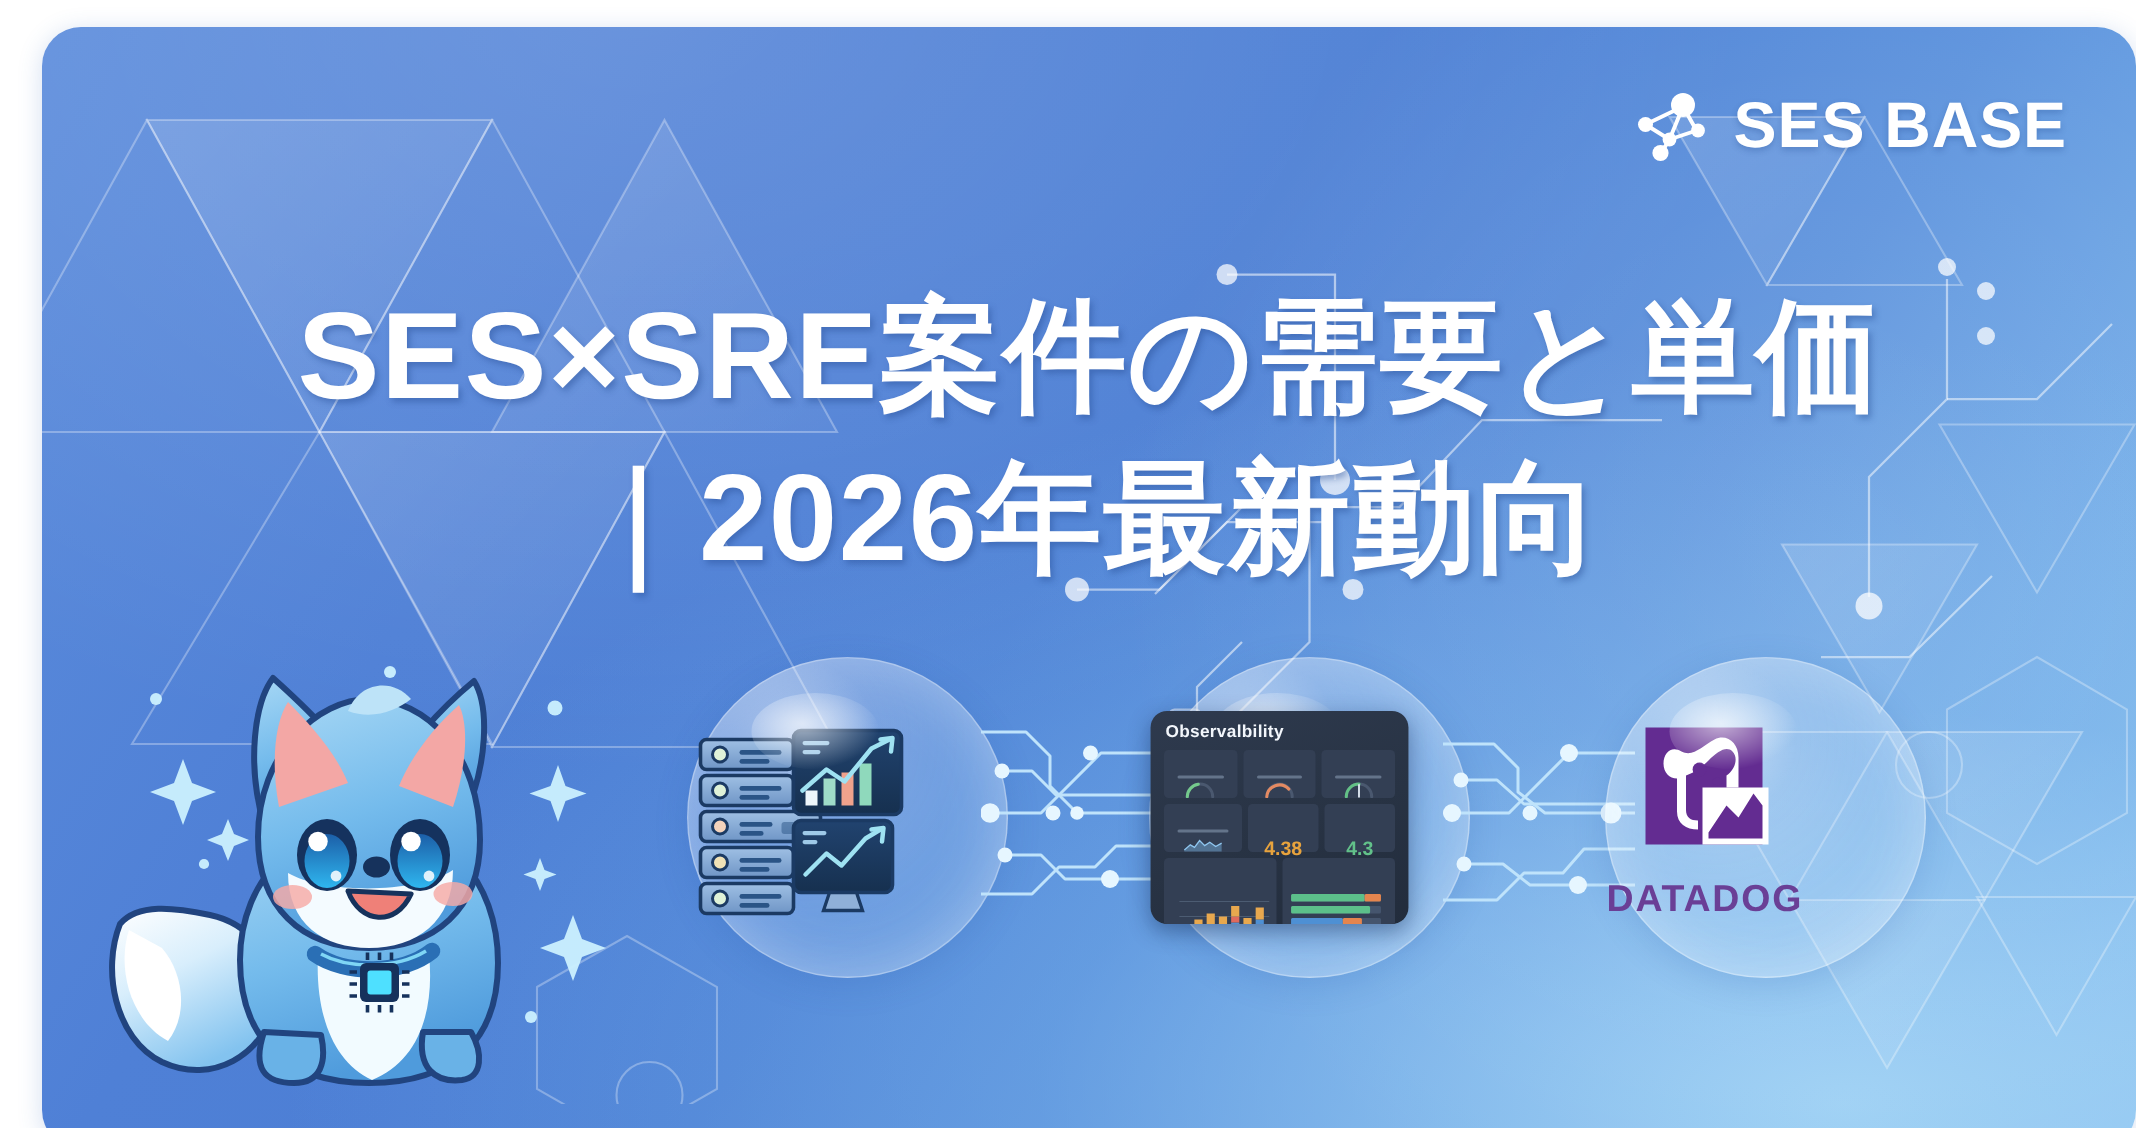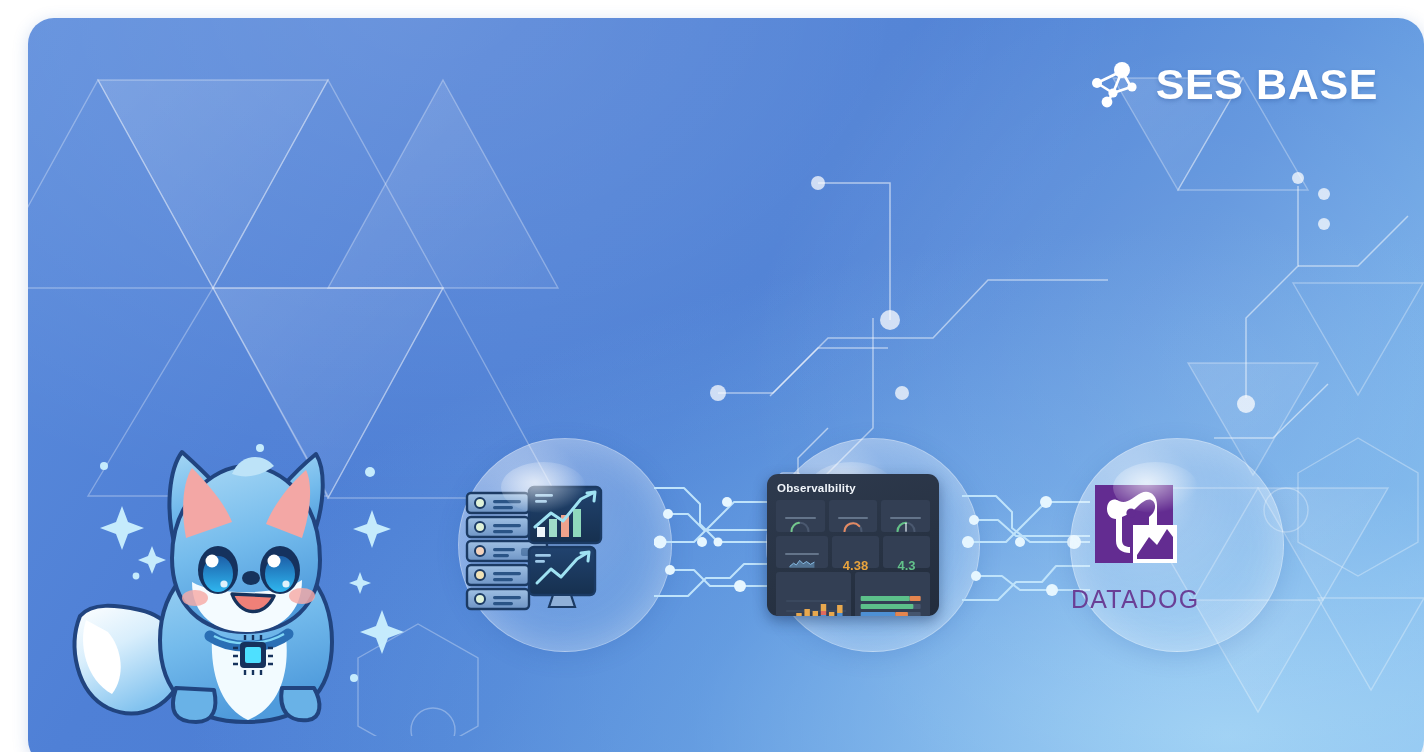--- a/index.html
+++ b/index.html
@@ -210,21 +210,21 @@
   
   .servers-svg { width: 150px; height: 140px; display: block; }
 
   
   .datadog { display: flex; flex-direction: column; align-items: center; }
   .dd-logo-svg { width: 104px; height: 104px; display: block; }
   .dd-word {
     margin-top: 4px;
     color: #6a3f96;
     font-size: 25px;
-    font-weight: normal;
+    font-weight: bold;
     letter-spacing: 1.2px;
     line-height: 1;
   }
 </style>
 </head>
 <body>
 
 <div class="frame">
   <div class="card">
 
@@ -318,20 +318,22 @@
           <circle cx="11" cy="27" r="5"></circle>
           <circle cx="27" cy="37" r="4.6"></circle>
           <circle cx="46" cy="31" r="4.6"></circle>
           <circle cx="21" cy="46" r="5.4"></circle>
         </g>
       </svg>
       <span class="logo-text">SES BASE</span>
     </div>
 
     <div class="headline">
+      <div class="headline-line">SES×SRE案件の需要と単価</div>
+      <div class="headline-line">｜2026年最新動向</div>
     </div>
 
     <div class="visual-row">
 
       <svg class="mascot" viewBox="0 0 340 300" aria-hidden="true">
         <defs>
           <linearGradient id="furG" x1="0" y1="0" x2="0.3" y2="1">
             <stop offset="0%" stop-color="#a8d8f5"></stop>
             <stop offset="55%" stop-color="#74bbec"></stop>
             <stop offset="100%" stop-color="#4f9bdc"></stop>

